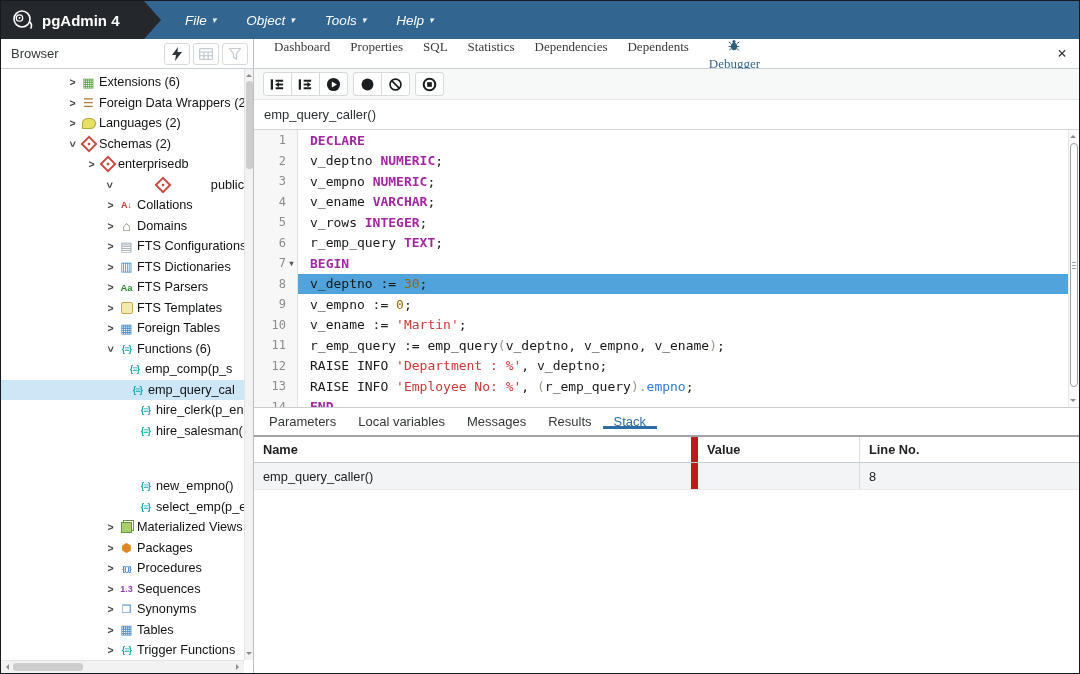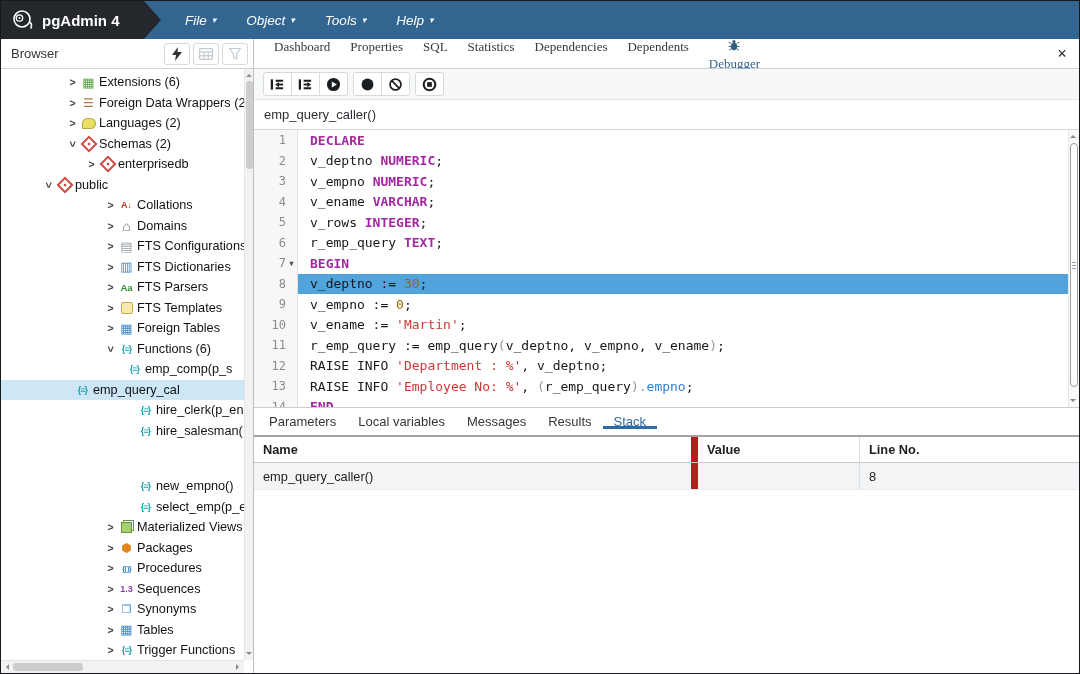--- a/index.html
+++ b/index.html
@@ -241,21 +241,21 @@
           <div class="titem" style="padding-left: 64px;">
             <span class="chev exp">&gt;</span>
             <span class="tico i-schema"></span>
             <span class="tlabel">Schemas (2)</span>
           </div>
           <div class="titem" style="padding-left: 83px;">
             <span class="chev">&gt;</span>
             <span class="tico i-schema"></span>
             <span class="tlabel">enterprisedb</span>
           </div>
-          <div class="titem" style="padding-left: 40px;">
+          <div class="titem" style="padding-left: 101px; justify-content: space-between;">
             <span class="chev exp">&gt;</span>
             <span class="tico i-schema"></span>
             <span class="tlabel">public</span>
           </div>
           <div class="titem" style="padding-left: 102px;">
             <span class="chev">&gt;</span>
             <span class="tico i-coll"></span>
             <span class="tlabel">Collations</span>
           </div>
           <div class="titem" style="padding-left: 102px;">
@@ -291,21 +291,21 @@
           <div class="titem" style="padding-left: 102px;">
             <span class="chev exp">&gt;</span>
             <span class="tico i-fn"></span>
             <span class="tlabel">Functions (6)</span>
           </div>
           <div class="titem" style="padding-left: 110px;">
             <span class="chev"></span>
             <span class="tico i-fn"></span>
             <span class="tlabel">emp_comp(p_s</span>
           </div>
-          <div class="titem selected" style="padding-left: 58px; text-align: right;">
+          <div class="titem selected" style="padding-left: 113px; text-align: right;">
             <span class="chev"></span>
             <span class="tico i-fn"></span>
             <span class="tlabel">emp_query_cal</span>
           </div>
           <div class="titem" style="padding-left: 121px;">
             <span class="chev"></span>
             <span class="tico i-fn"></span>
             <span class="tlabel">hire_clerk(p_en</span>
           </div>
           <div class="titem" style="padding-left: 121px;">

